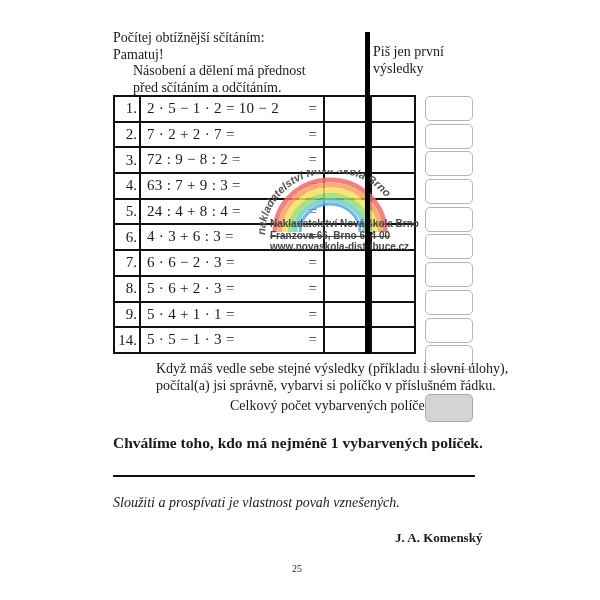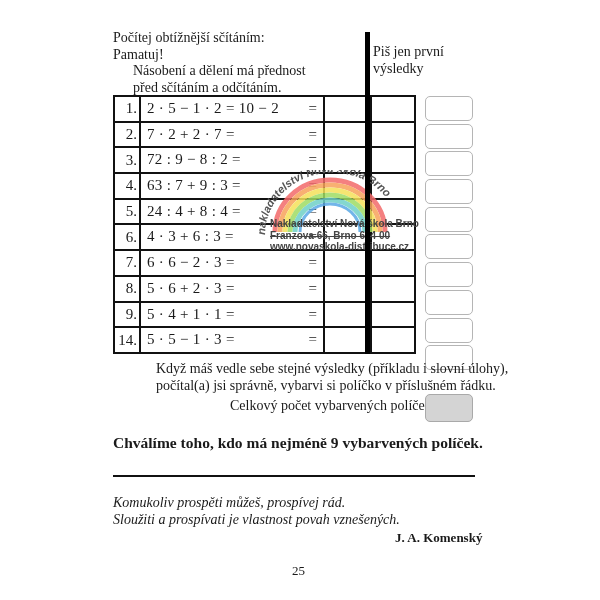--- a/index.html
+++ b/index.html
@@ -24,21 +24,21 @@
   .watermark { left:250px; top:170px; width:160px; height:110px; z-index:3; pointer-events:none; }
   .wm-text { position:absolute; left:20px; top:48px; font-family:"Liberation Sans", sans-serif;
              font-size:10px; line-height:11.5px; color:#444; font-weight:bold; white-space:nowrap; }
   .para { left:113px; top:360px; width:370px; font-size:14px; line-height:17px;margin-left:43px; }
   .total-label { left:230px; top:398px; font-size:14px; }
   .total-box { left:425px; top:394px; width:46px; height:26px; background:#d4d4d4; border:1px solid #a9a9a9; border-radius:5px; }
   .praise { left:113px; top:434px; font-size:15.5px; font-weight:bold; }
   .rule { left:113px; top:475px; width:362px; height:2px; background:#111; }
   .quote { left:113px; top:494px; font-size:14px; font-style:italic; line-height:17px; }
   .author { left:395px; top:530px; font-size:13px;font-weight:bold; }
-  .page-num { left:292px; top:563px; font-size:13px;text-align:right; }
+  .page-num { left:292px; top:563px; font-size:10px;text-align:right; }
 </style>
 </head>
 <body>
 
 <div class="abs intro">
   <div>Počítej obtížnější sčítáním:</div>
   <div class="bold">Pamatuj!</div>
   <div class="indent">Násobení a dělení má přednost</div>
   <div class="indent">před sčítáním a odčítáním.</div>
 </div>
@@ -179,21 +179,20 @@
     <div>Nakladatelství Nová škola Brno</div>
     <div style="text-decoration:line-through;">Franzova 66, Brno 614 00</div>
     <div>www.novaskola-distribuce.cz</div>
   </div>
 </div>
 
 <div class="abs para">Když máš vedle sebe stejné výsledky (příkladu i slovní úlohy), počítal(a) jsi správně, vybarvi si políčko v příslušném řádku.</div>
 <div class="abs total-label">Celkový počet vybarvených políček:</div>
 <div class="abs total-box"></div>
 
-<div class="abs praise">Chválíme toho, kdo má nejméně 9 vybarvených políček.</div>
+<div class="abs praise">Chválíme toho, kdo má nejméně 1 vybarvených políček.</div>
 <div class="abs rule"></div>
 
 <div class="abs quote">
-  <div>Komukoliv prospěti můžeš, prospívej rád.</div>
   <div>Sloužiti a prospívati je vlastnost povah vznešených.</div>
 </div>
 <div class="abs author">J. A. Komenský</div>
 <div class="abs page-num">25</div>
 
 </body></html>

